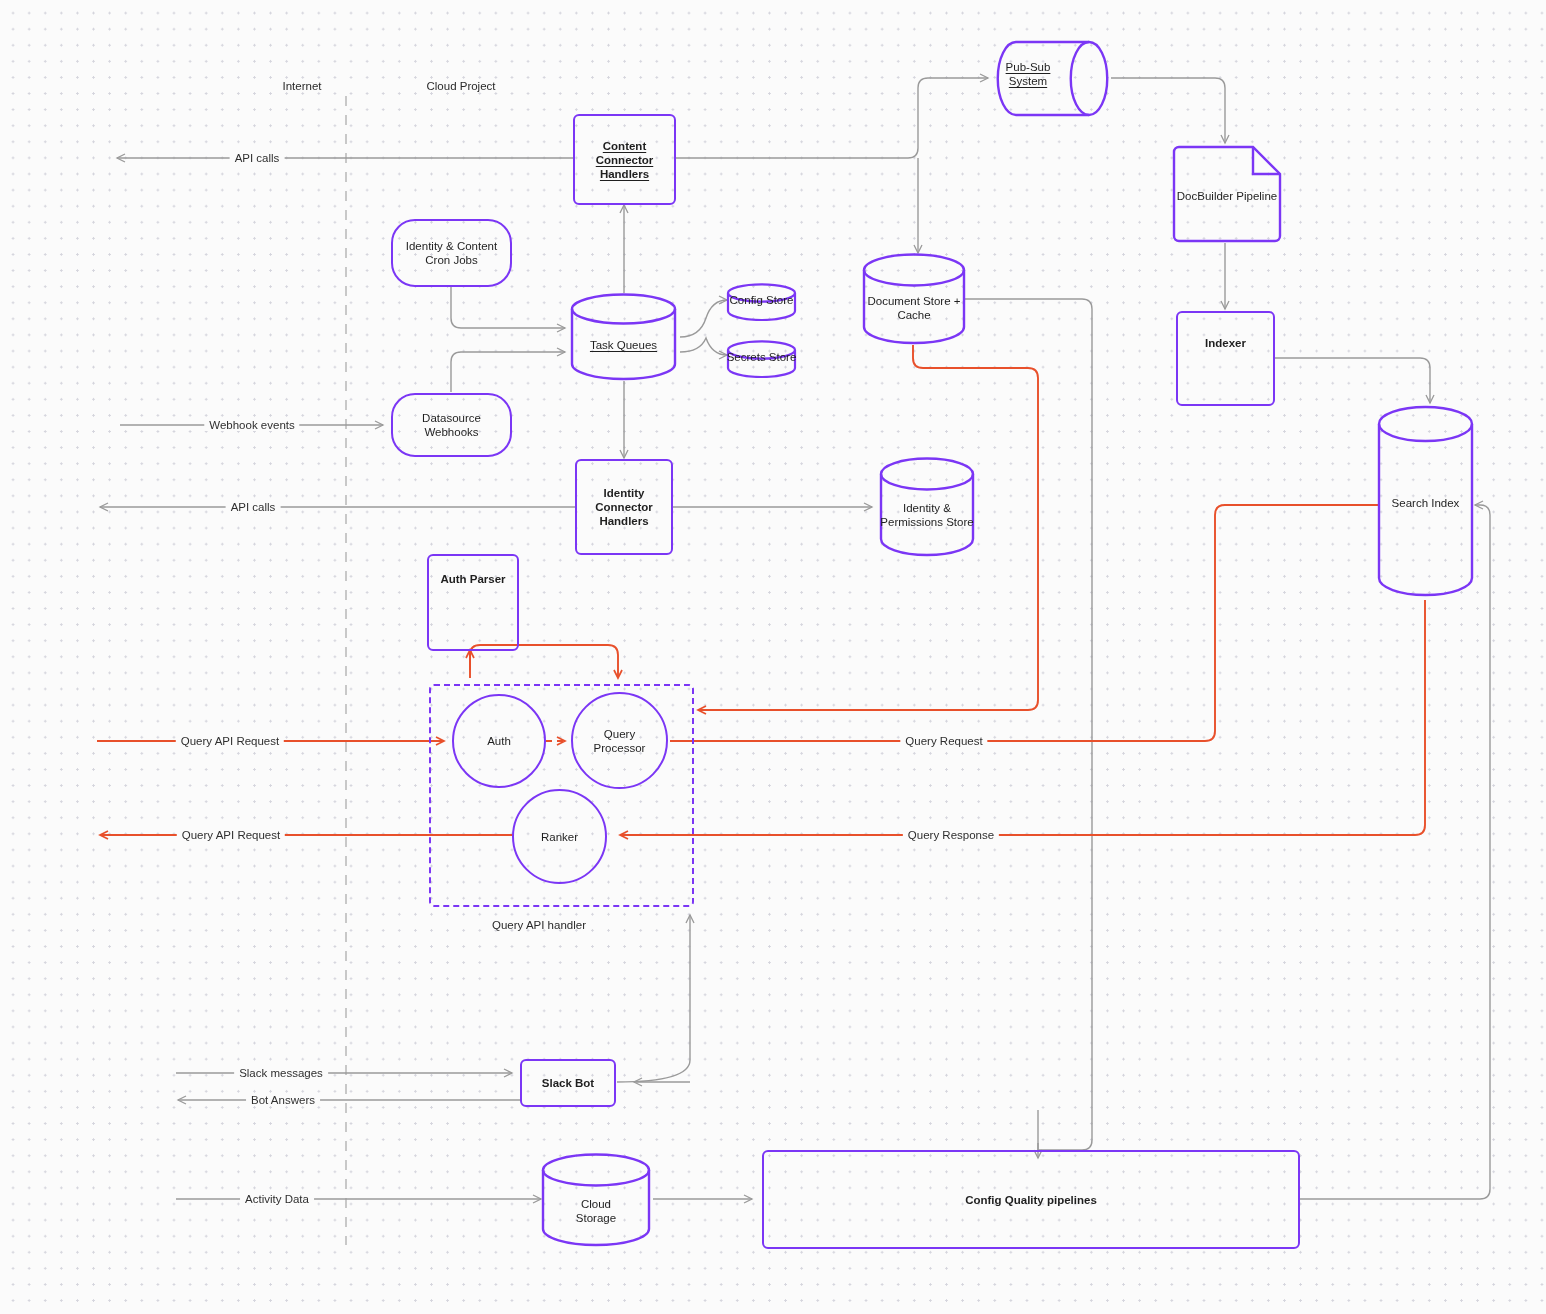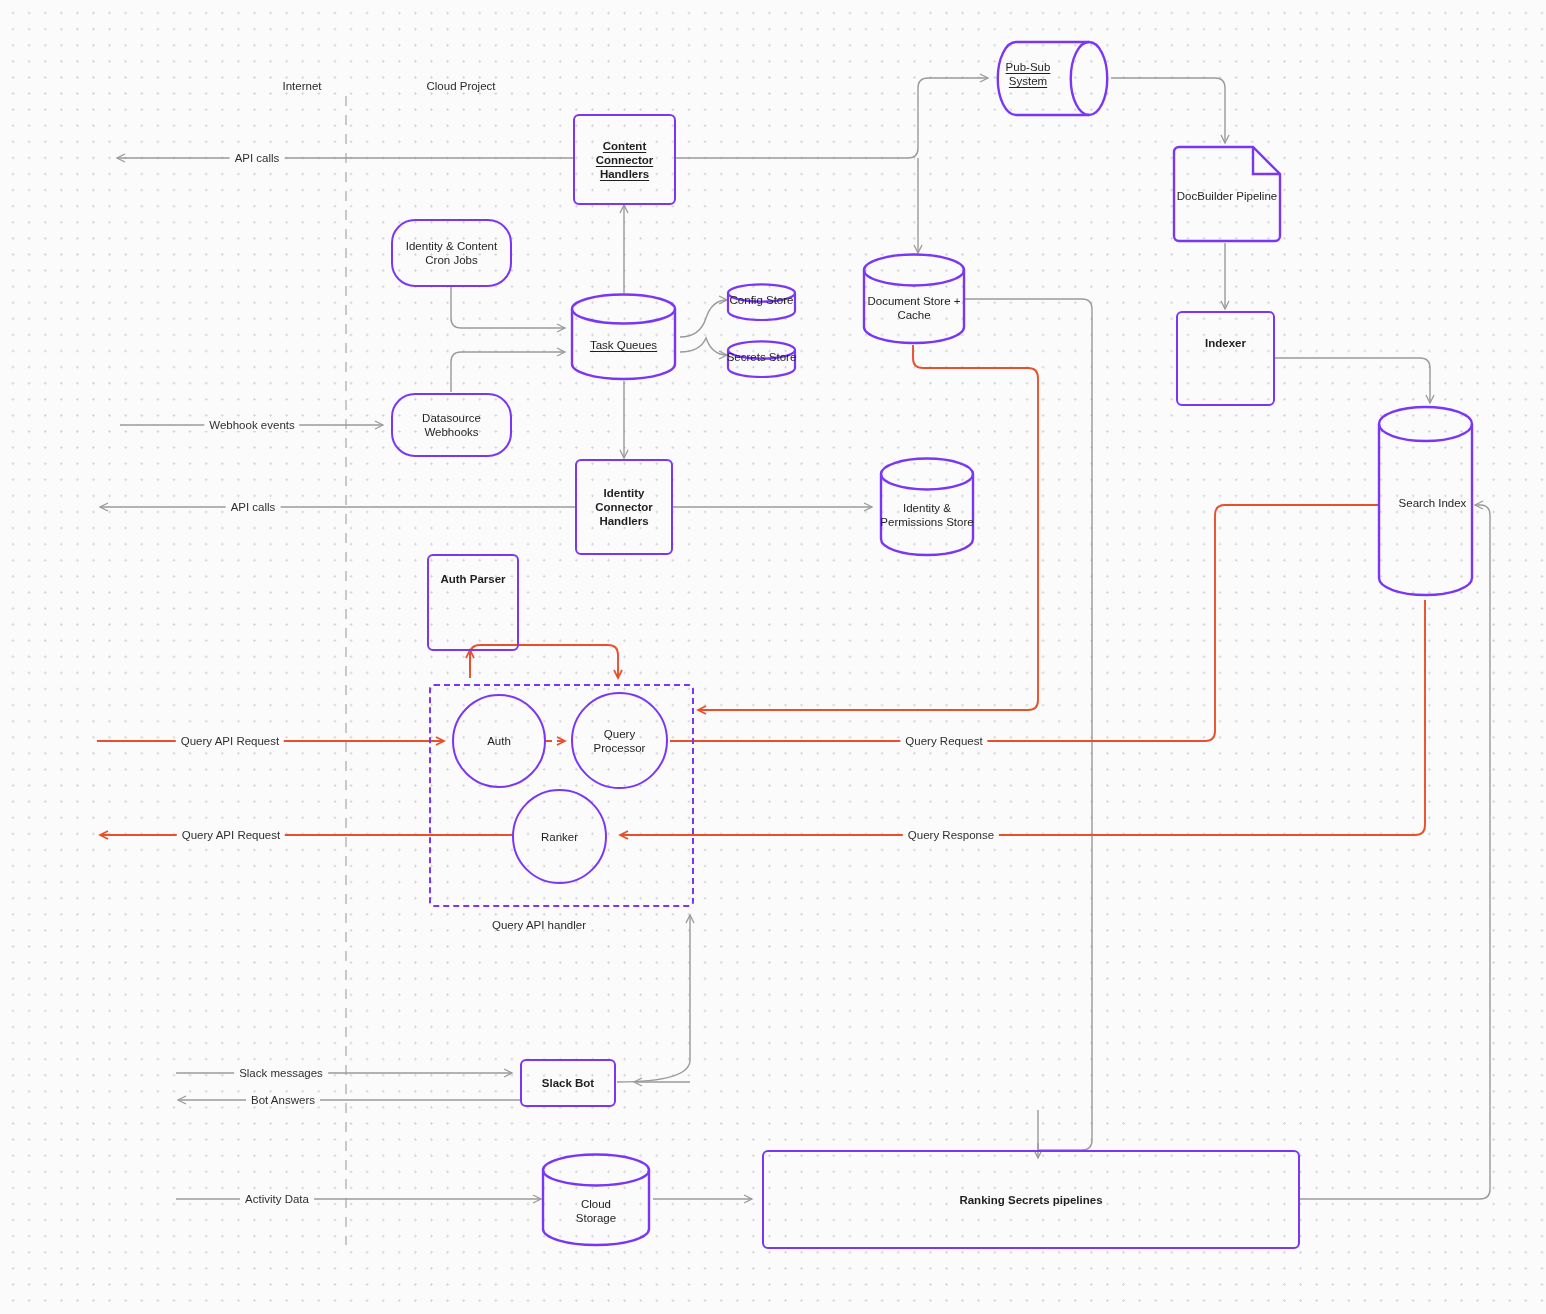--- a/index.html
+++ b/index.html
@@ -140,21 +140,21 @@
 
   <div class="node rect" style="left:1176px;top:311px;width:99px;height:95px;">
     <span style="margin-top:-32px;">Indexer</span>
   </div>
 
   <div class="cyl-wrap" style="left:1377px;top:405px;width:97px;height:192px;">
     <svg width="97" height="192" viewBox="0 0 97 192" style="position:absolute;left:0;top:0;">
       <path d="M2,19 L2,173 A46.5,17 0 0 0 95,173 L95,19" fill="none" stroke="#7b36f5" stroke-width="2.4"></path>
       <ellipse cx="48.5" cy="19" rx="46.5" ry="17" fill="none" stroke="#7b36f5" stroke-width="2.4"></ellipse>
     </svg>
-    <div class="nodetext" style="top:91px;padding-left:7px;">Search Index</div>
+    <div class="nodetext" style="top:91px;">Search Index</div>
   </div>
 
   <div class="node rounded" style="left:391px;top:219px;width:121px;height:68px;">
     <span style="white-space:pre-line">Identity &amp; Content
 Cron Jobs</span>
   </div>
 
   <div class="node rounded" style="left:391px;top:393px;width:121px;height:64px;">
     <span style="white-space:pre-line">Datasource
 Webhooks</span>
@@ -234,21 +234,21 @@
   <div class="cyl-wrap" style="left:541px;top:1152px;width:110px;height:96px;">
     <svg width="110" height="96" viewBox="0 0 110 96" style="position:absolute;left:0;top:0;">
       <path d="M2,18 L2,77 A53,16 0 0 0 108,77 L108,18" fill="none" stroke="#7b36f5" stroke-width="2.4"></path>
       <ellipse cx="55" cy="18" rx="53" ry="15.5" fill="none" stroke="#7b36f5" stroke-width="2.4"></ellipse>
     </svg>
     <div class="nodetext" style="top:45px;white-space:pre-line">Cloud
 Storage</div>
   </div>
 
   <div class="node rect" style="left:762px;top:1150px;width:538px;height:99px;">
-    <span>Ranking Secrets pipelines</span>
+    <span>Config Quality pipelines</span>
   </div>
 
   <div class="wirelabel" style="left:257px;top:158px;">API calls</div>
   <div class="wirelabel" style="left:253px;top:507px;">API calls</div>
   <div class="wirelabel" style="left:252px;top:425px;">Webhook events</div>
   <div class="wirelabel" style="left:230px;top:741px;color:#2f2f2f;">Query API Request</div>
   <div class="wirelabel" style="left:231px;top:835px;color:#2f2f2f;">Query API Request</div>
   <div class="wirelabel" style="left:944px;top:741px;color:#2f2f2f;">Query Request</div>
   <div class="wirelabel" style="left:951px;top:835px;color:#2f2f2f;">Query Response</div>
   <div class="wirelabel" style="left:281px;top:1073px;">Slack messages</div>

